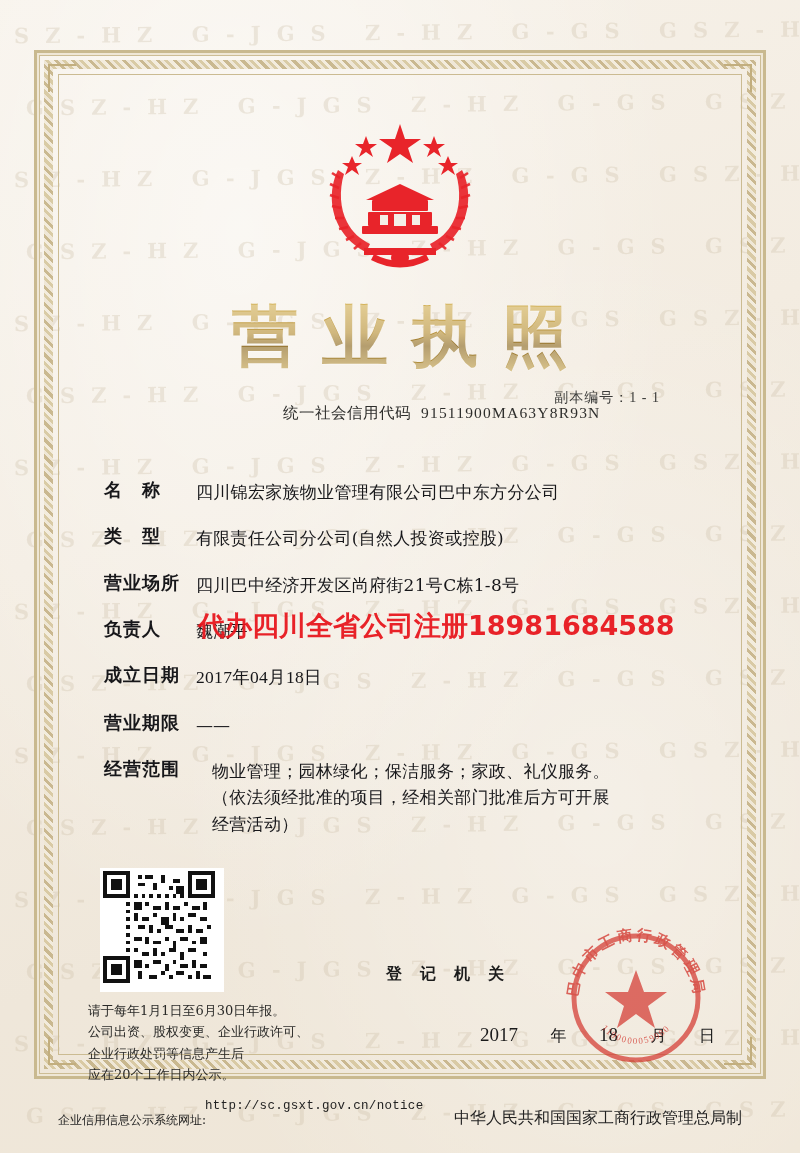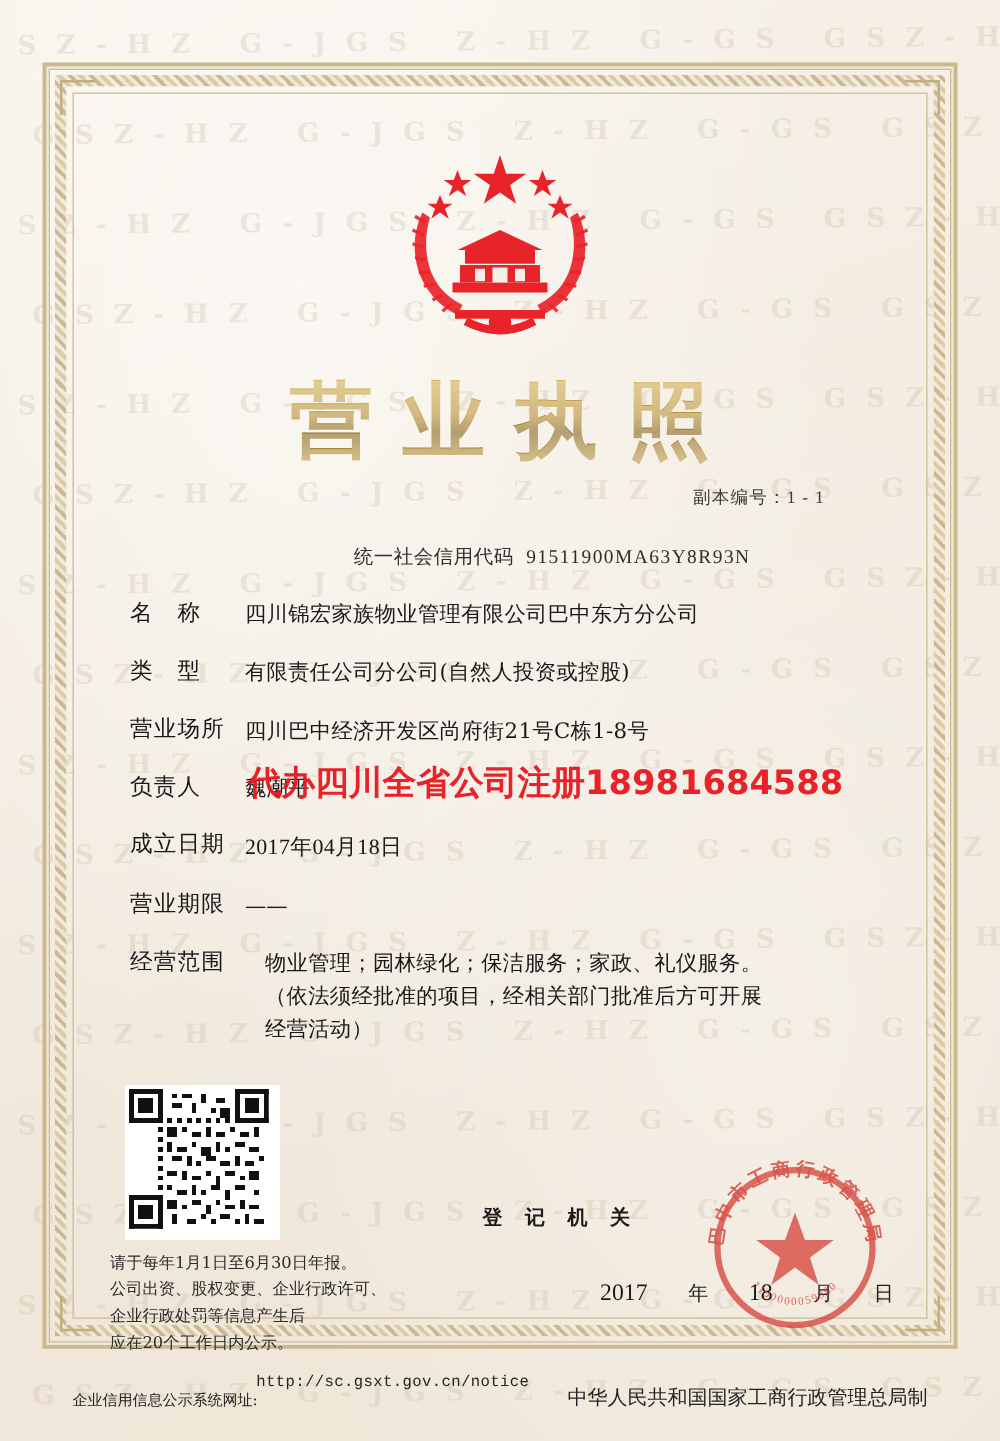--- a/index.html
+++ b/index.html
@@ -138,21 +138,21 @@
     right: 140px;
     top: 389px;
     font-size: 14px;
     color: #3a3a38;
     letter-spacing: 1px;
     font-family: "Liberation Serif", serif;
   }
   .credit-code {
     position: absolute;
     left: 283px;
-    top: 435px;
+    top: 403px;
     font-size: 15.5px;
     color: #2e2e2c;
     font-family: "Liberation Serif", serif;
     letter-spacing: 0.5px;
   }
   .credit-code .code {
     font-family: "Liberation Serif", serif;
     letter-spacing: 1.2px;
     margin-left: 10px;
   }
@@ -166,21 +166,21 @@
   }
   .field {
     display: flex;
     align-items: flex-start;
     margin-bottom: 19px;
   }
   .field .lbl {
     width: 92px;
     flex: 0 0 92px;
     font-size: 18px;
-    font-weight: normal;
+    font-weight: bold;
     color: #17171a;
     font-family: "DejaVu Serif", serif;
     letter-spacing: 1px;
   }
   .field .lbl.spread {
     display: flex;
     justify-content: space-between;
   }
   .field .val {
     font-size: 17px;

